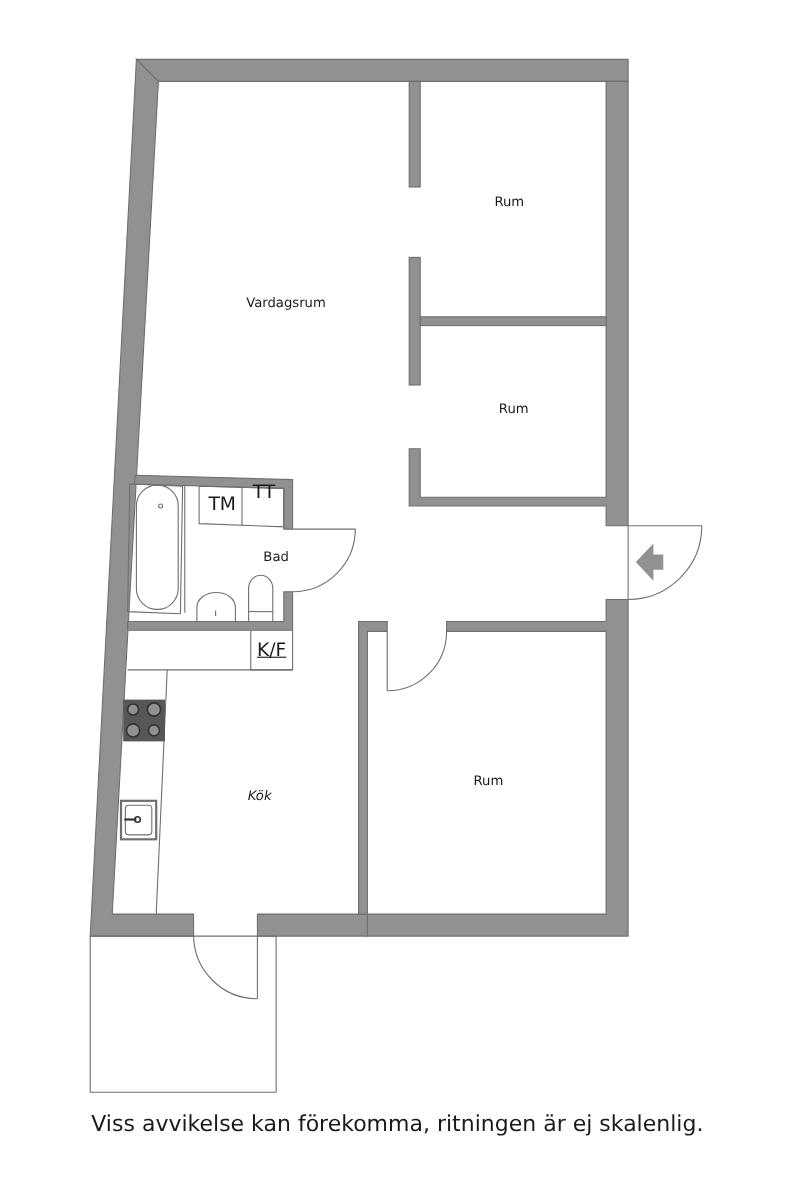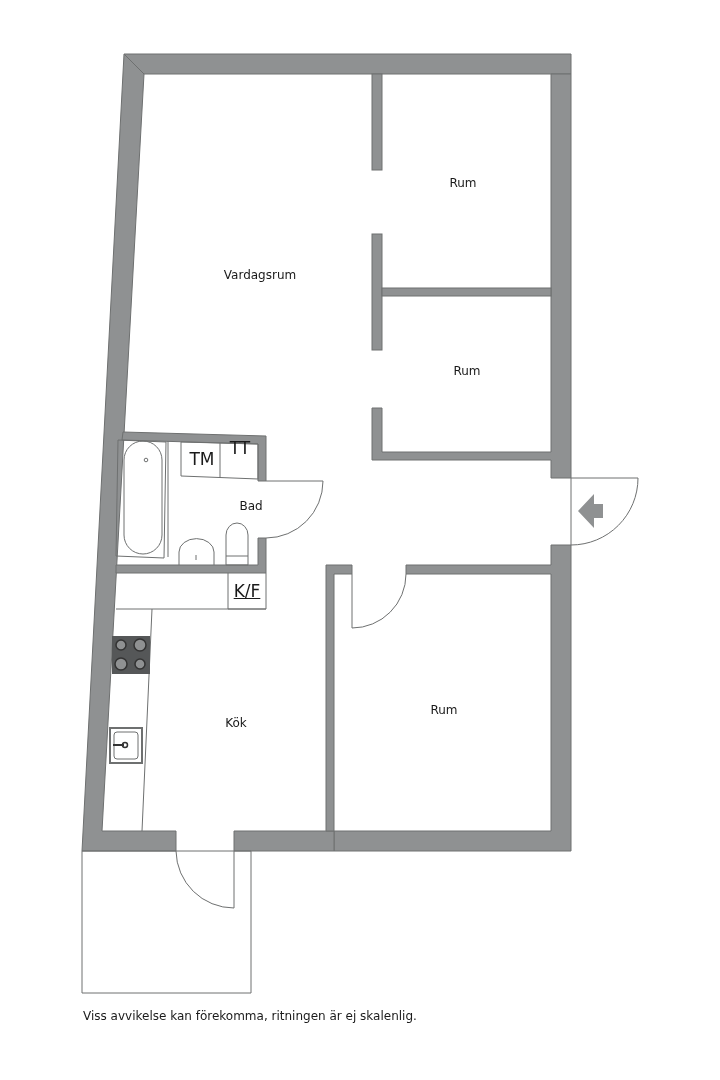--- a/index.html
+++ b/index.html
@@ -2,21 +2,21 @@
 <html><head>
 <meta charset="utf-8">
 <style>
   html, body { margin: 0; padding: 0; background: #ffffff; }
   body { width: 720px; height: 1080px; position: relative; overflow: hidden;
          font-family: "DejaVu Sans", sans-serif; }
   #plan { position: absolute; left: 0; top: 0; }
   .lbl { position: absolute; font-size: 12px; color: #1a1a1a; white-space: nowrap;
          transform: translate(-50%, -50%); font-family: "DejaVu Sans", sans-serif; }
   .lbl.small { font-size: 17px; }
-  .disclaimer { position: absolute; left: 83px; top: 1009px; font-size: 12px;
+  .disclaimer { position: absolute; left: 83px; top: 1009px; font-size: 20px;
                 color: #1a1a1a; font-family: "DejaVu Sans", sans-serif; white-space: nowrap; }
 </style>
 </head>
 <body>
 
 <svg id="plan" width="720" height="1080" viewBox="0 0 720 1080">
   <g fill="#8f9192" stroke="#6e7070" stroke-width="1">
 
     <polygon points="124,54 571,54 571,74 144,74"></polygon>
 
@@ -92,18 +92,18 @@
   </g>
 
   <polygon fill="#8f9192" points="578,511 594,494 594,504 603,504 603,518 594,518 594,528"></polygon>
 </svg>
 
 <div class="lbl" style="left:260px; top:251px;margin-top:24px;">Vardagsrum</div>
 <div class="lbl" style="left:463px; top:183px;">Rum</div>
 <div class="lbl" style="left:467px; top:371px;">Rum</div>
 <div class="lbl" style="left:444px; top:710px;">Rum</div>
 <div class="lbl" style="left:203px; top:506px;margin-left:48px;">Bad</div>
-<div class="lbl" style="left:236px; top:723px;">Kök</div>
+<div class="lbl" style="left:236px; top:723px;font-style:italic;">Kök</div>
 <div class="lbl small" style="left:202px; top:459px;">TM</div>
 <div class="lbl small" style="left:240px; top:448px;">TT</div>
 <div class="lbl small" style="left:247px; top:591px;text-decoration:underline;">K/F</div>
 
 <div class="disclaimer">Viss avvikelse kan förekomma, ritningen är ej skalenlig.</div>
 
 </body></html>

